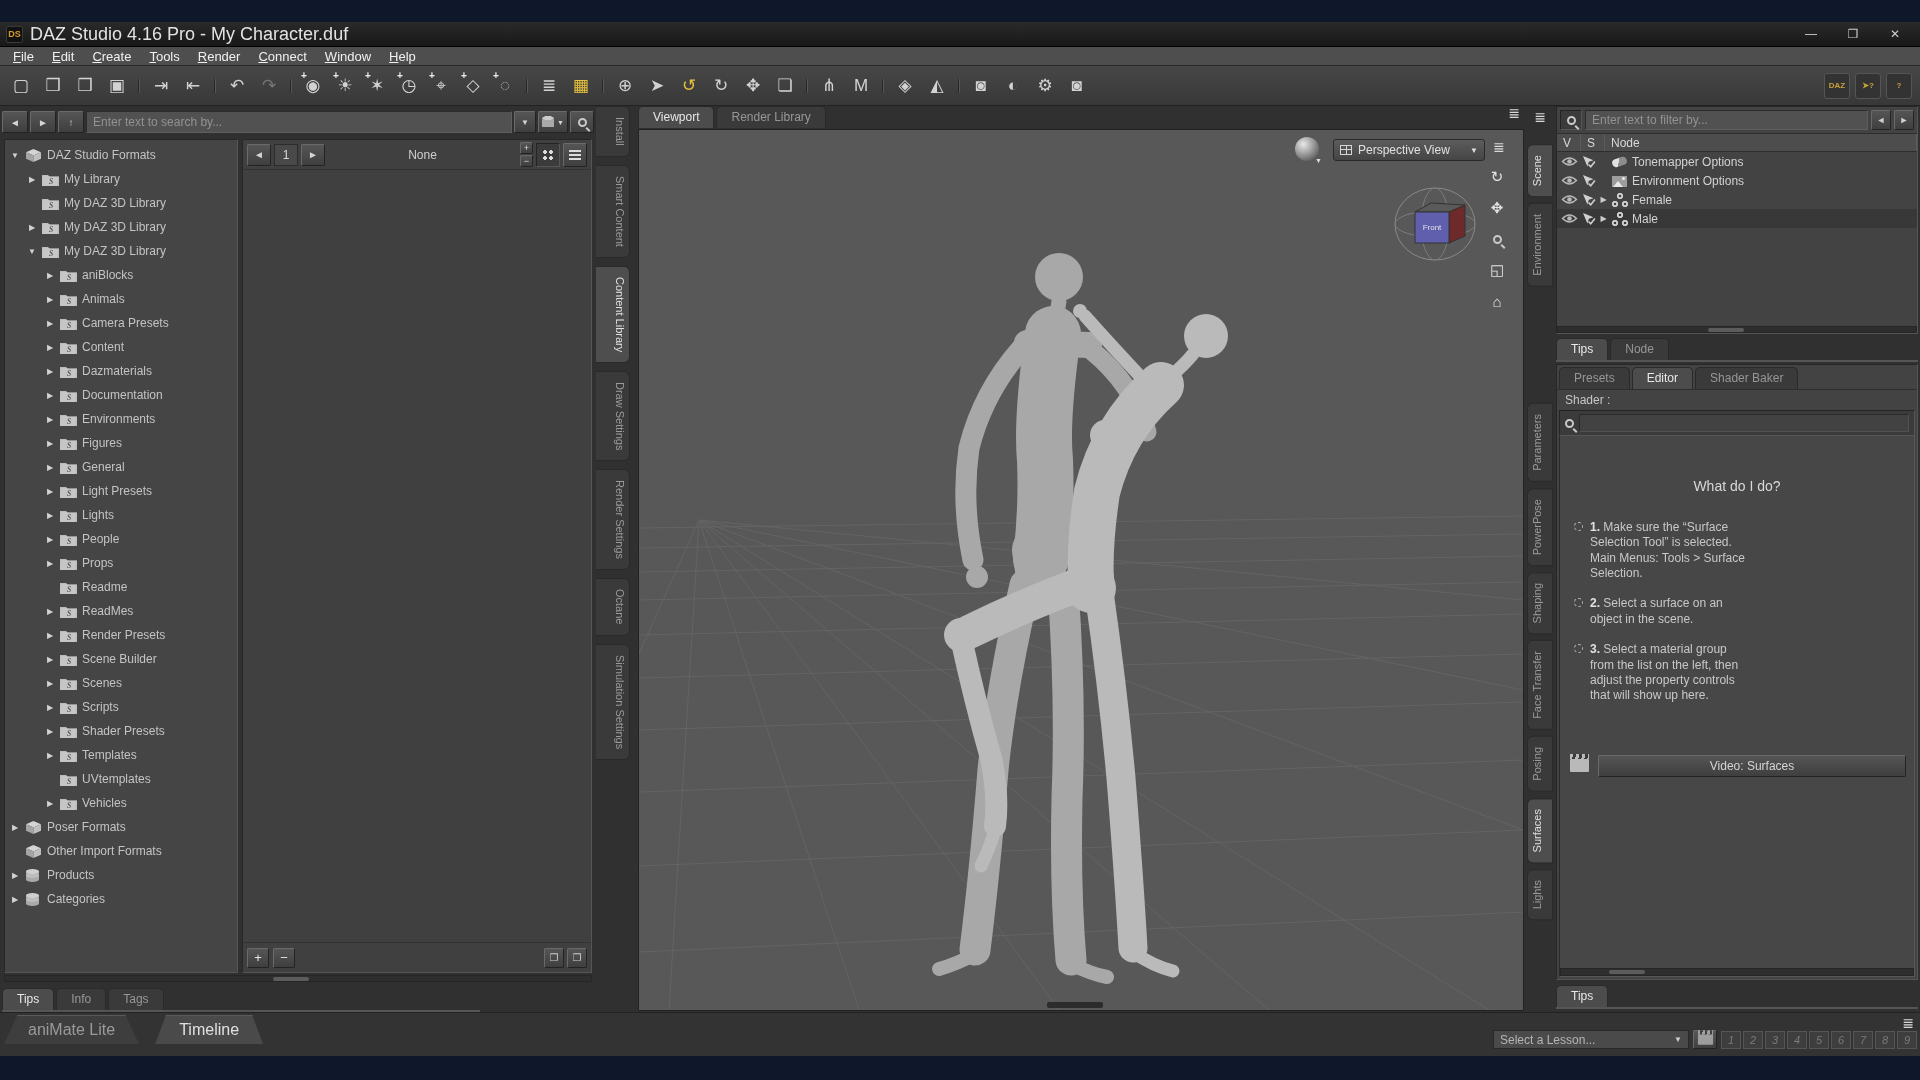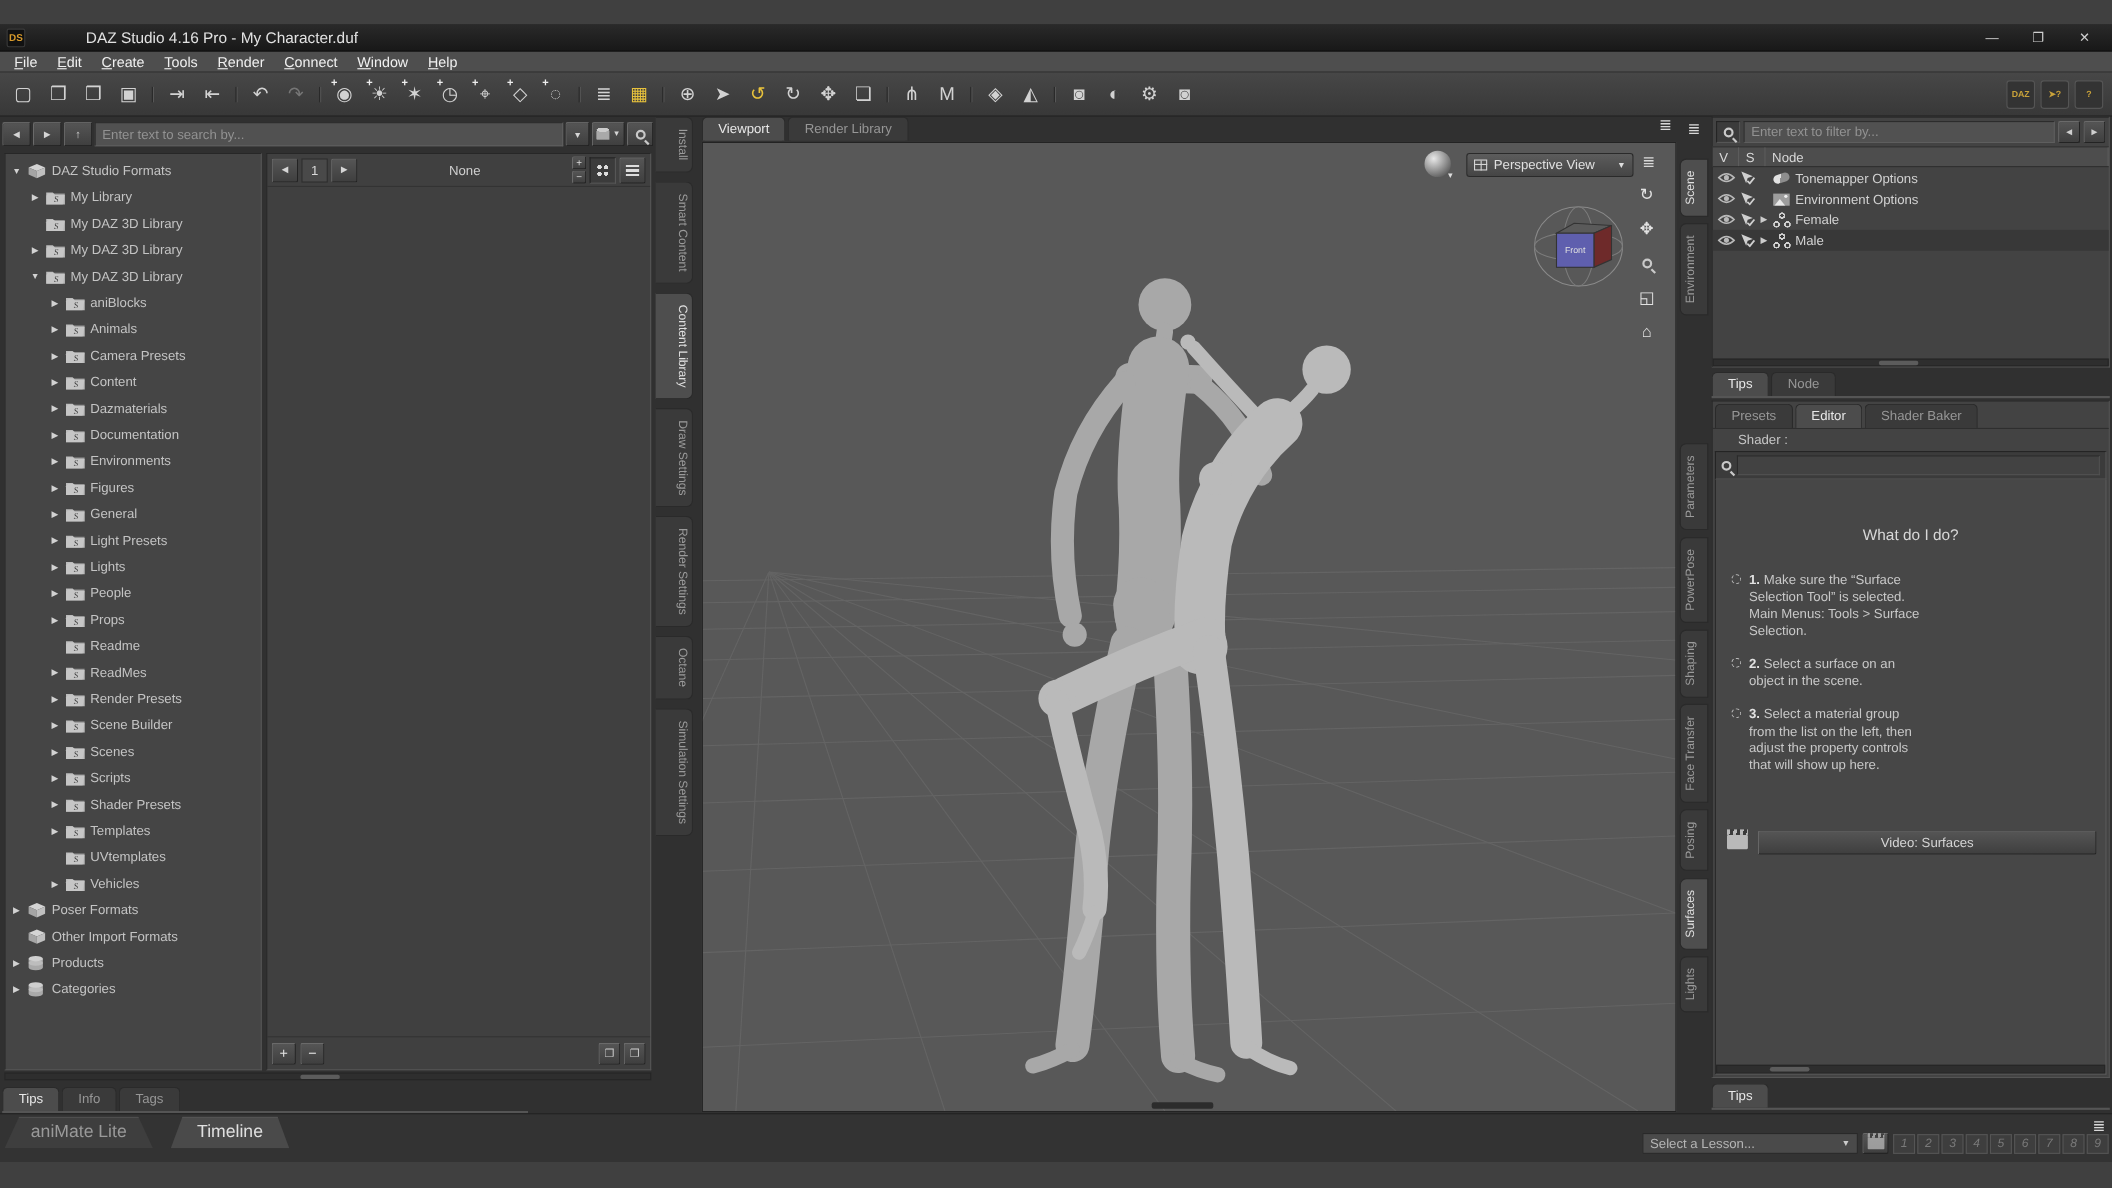--- a/index.html
+++ b/index.html
@@ -1,27 +1,27 @@
 <!DOCTYPE html>
 <html><head>
 <meta charset="utf-8">
 <style>
   html,body{margin:0;padding:0;background:#000;}
   *{box-sizing:border-box;}
-  .screen{position:relative;width:1920px;height:1080px;background:#404040;overflow:hidden;
+  .screen{position:relative;width:1920px;height:1080px;background:#0f172a;overflow:hidden;
     font-family:"Liberation Sans",sans-serif;font-size:12px;color:#c8c8c8;}
   .chrome{position:absolute;left:0;top:22px;width:1920px;height:1034px;background:#303030;}
 
   
   .titlebar{position:absolute;left:0;top:22px;width:1920px;height:25px;
     background:linear-gradient(#2a2a2a,#181818);border-bottom:1px solid #000;
     display:flex;align-items:center;padding:0 6px;gap:7px;}
   .dslogo{width:17px;height:17px;background:#111;border:1px solid #3a3a3a;border-radius:2px;
     color:#d79a2b;font-weight:bold;font-size:9px;display:flex;align-items:center;justify-content:center;}
-  .wtitle{color:#e2e2e2;font-size:14px;margin-left:48px;}
+  .wtitle{color:#e2e2e2;font-size:18px;}
   .wctrls{margin-left:auto;display:flex;gap:20px;padding-right:8px;}
   .wbtn{color:#cfcfcf;font-size:12px;width:22px;text-align:center;cursor:default;}
 
   
   .menubar{position:absolute;left:0;top:47px;width:1920px;height:19px;background:#4e4e4e;
     border-bottom:1px solid #2a2a2a;display:flex;align-items:center;padding-left:4px;}
   .mitem{display:inline-block;padding:1px 9px;color:#f0f0f0;font-size:13px;}
   .mitem::first-letter{text-decoration:underline;}
 
   
@@ -151,21 +151,21 @@
   .eyeic,.ptric{flex:none;display:flex;align-items:center;}
   .sscroll{margin-top:auto;height:7px;}
   .sscroll .handle{left:150px;}
 
   .tnbar{position:absolute;left:1556px;top:336px;width:362px;height:26px;border-bottom:2px solid #555;}
 
   
   .spane{position:absolute;left:1556px;top:364px;width:362px;height:616px;background:#434343;
     border:1px solid;border-color:#272727 #555 #555 #272727;display:flex;flex-direction:column;}
   .spane .tabs{height:25px;display:flex;align-items:flex-end;gap:2px;padding:2px 2px 0;border-bottom:1px solid #2e2e2e;}
-  .shaderlbl{height:20px;display:flex;align-items:center;padding-left:23px;color:#c6c6c6;}
+  .shaderlbl{height:20px;display:flex;align-items:center;padding-left:8px;color:#c6c6c6;}
   .sbody{flex:1;display:flex;gap:4px;padding:0 2px 2px;}
   .slist{width:132px;display:flex;flex-direction:column;}
   .slistwell{flex:1;}
   .subitems{height:24px;display:flex;align-items:center;gap:6px;padding-left:2px;}
   .cb{width:15px;height:15px;background:#d8d8d8;border:1px solid #1e1e1e;display:flex;align-items:center;justify-content:center;}
   .cb::after{content:"✓";color:#e09a28;font-weight:bold;font-size:13px;}
   .sright{flex:1;display:flex;flex-direction:column;}
   .psearch{height:26px;display:flex;align-items:center;gap:5px;background:#3b3b3b;
     border:1px solid;border-color:#242424 #565656 #565656 #242424;padding:0 5px;}
   .pwell{flex:1;background:#474747;border:1px solid;border-color:#2a2a2a #585858 #585858 #2a2a2a;

